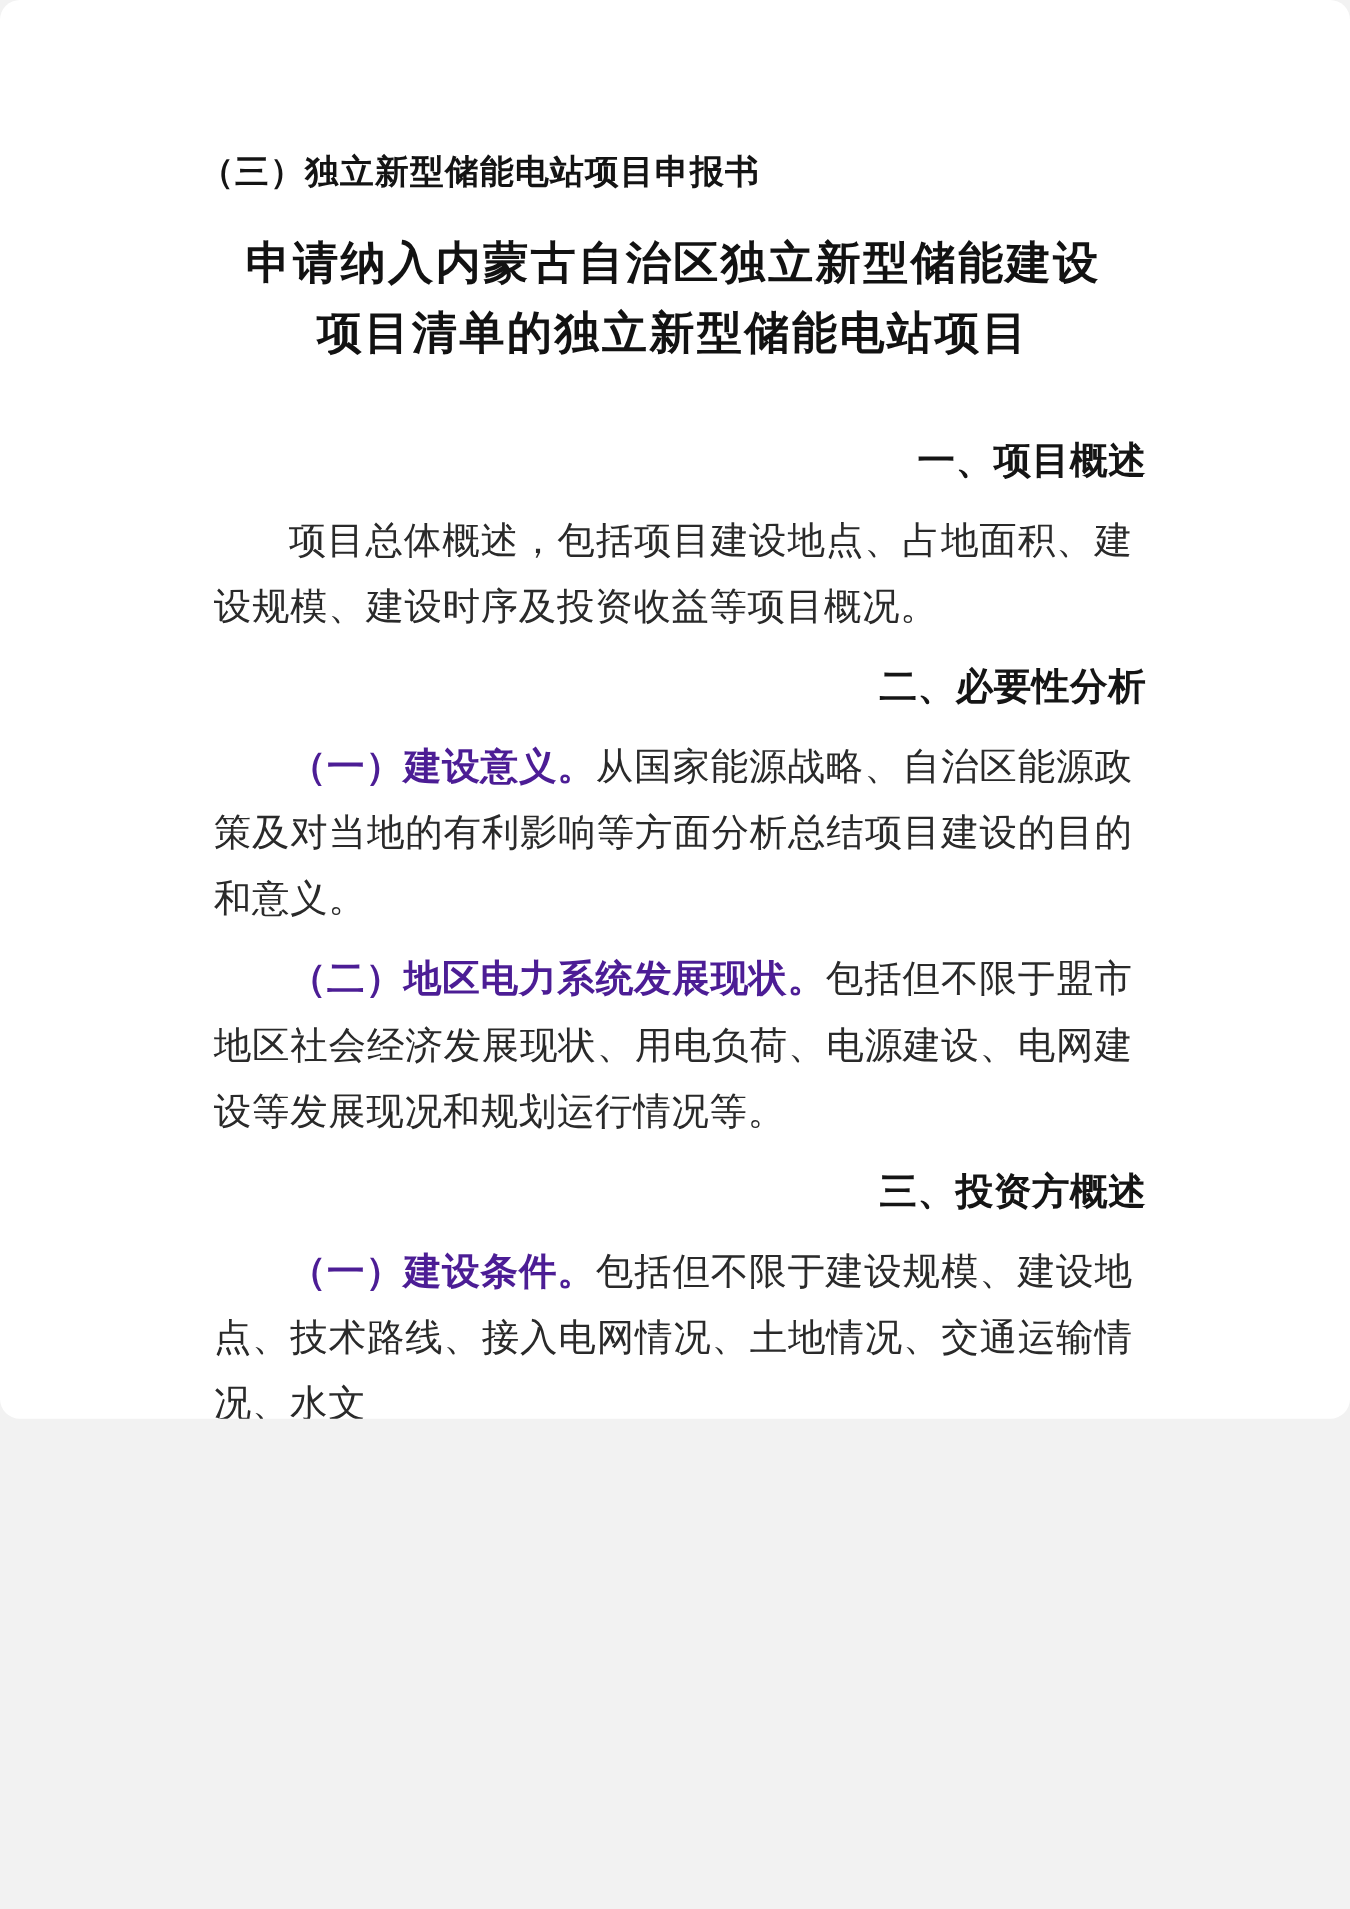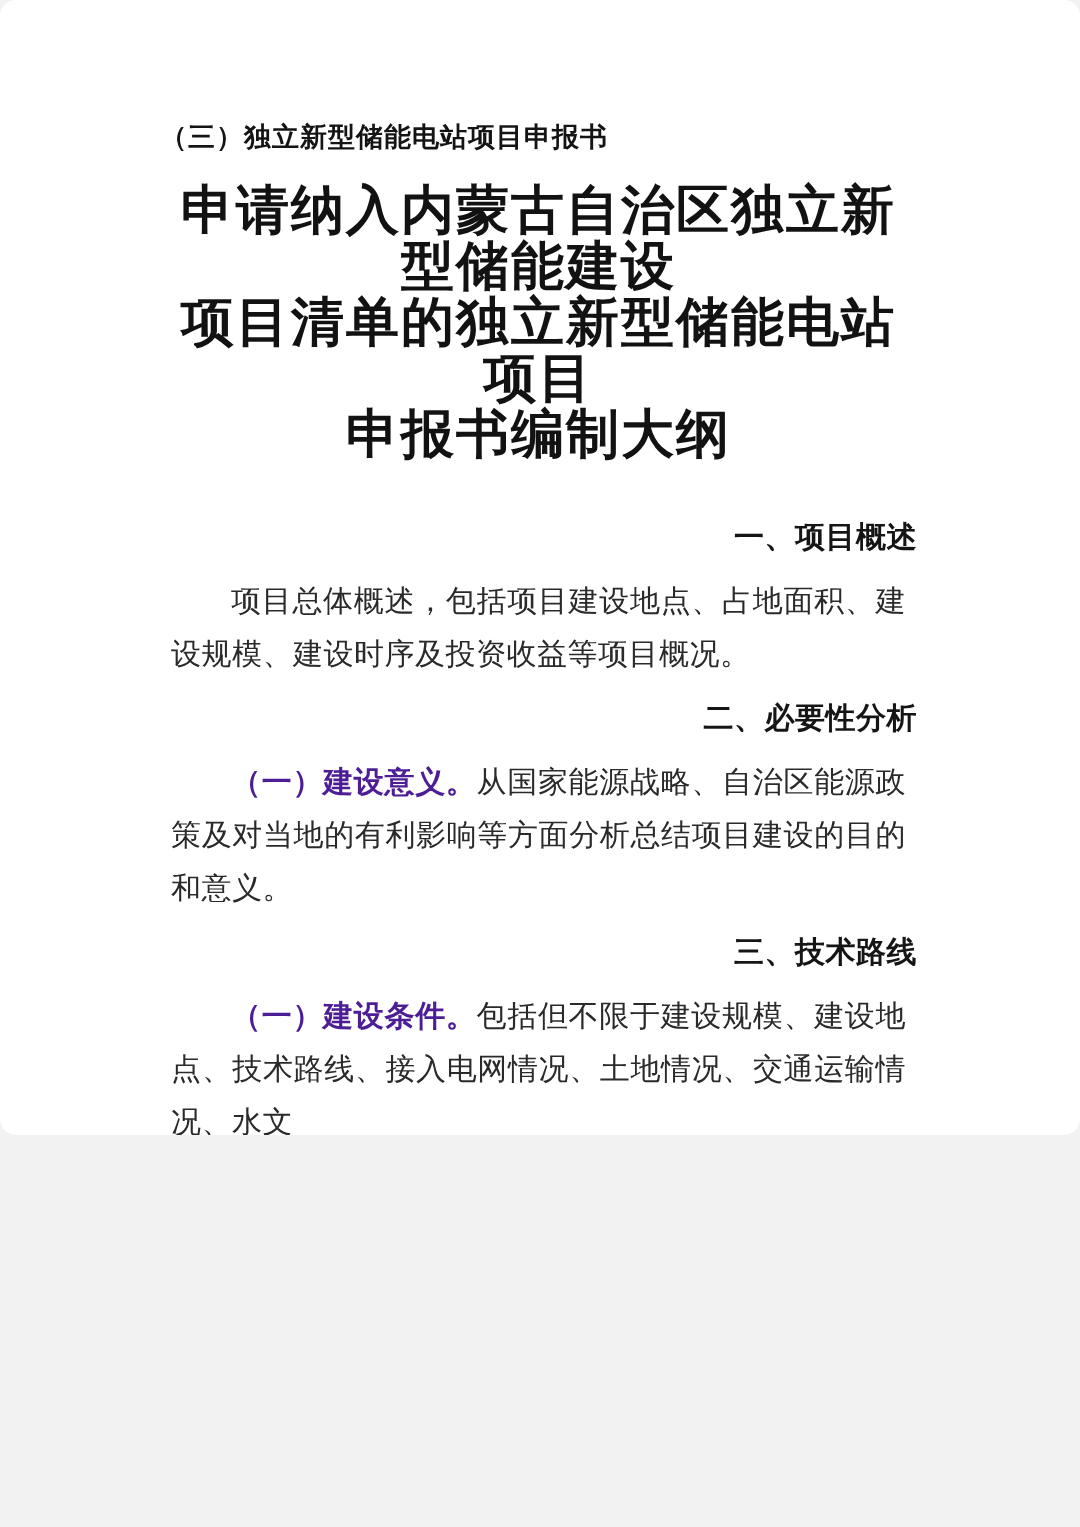--- a/index.html
+++ b/index.html
@@ -29,21 +29,21 @@
     font-size: 27px;
     line-height: 38px;
     letter-spacing: 1px;
     color: #141414;
   }
   .doc-title {
     margin-top: 26px;
     text-align: center;
     font-family: "Liberation Sans", "DejaVu Sans", sans-serif;
     font-weight: 700;
-    font-size: 53px;
+    font-size: 36px;
     line-height: 56px;
     letter-spacing: 2px;
     color: #121212;
   }
   .content {
     margin-top: 48px;
     font-size: 30px;
     line-height: 53px;
     text-align: justify;
     text-justify: inter-ideograph;
@@ -83,37 +83,37 @@
 </head>
 <body>
 
 <div class="page">
 
   <div class="subheading">（三）独立新型储能电站项目申报书</div>
 
   <div class="doc-title">
     <div class="title-line">申请纳入内蒙古自治区独立新型储能建设</div>
     <div class="title-line">项目清单的独立新型储能电站项目</div>
-    <div class="title-line">申报书编制大纲</div>
   </div>
 
   <div class="content">
 
     <div class="sec-heading">一、项目概述</div>
 
     <p><span class="lead"></span><span>项目总体概述，包括项目建设地点、占地面积、建设规模、建设时序及投资收益等项目概况。</span></p>
 
 
     <div class="sec-heading">二、必要性分析</div>
 
     <p><span class="lead">（一）建设意义。</span><span>从国家能源战略、自治区能源政策及对当地的有利影响等方面分析总结项目建设的目的和意义。</span></p>
 
+    <p><span class="lead">（二）地区电力系统发展现状。</span><span>包括但不限于盟市地区社会经济发展现状、用电负荷、电源建设、电网建设等发展现况和规划运行情况等。</span></p>
 
 
-    <div class="sec-heading">三、技术路线</div>
+    <div class="sec-heading">三、投资方概述</div>
 
     <p><span class="lead">（一）建设条件。</span><span>包括但不限于建设规模、建设地点、技术路线、接入电网情况、土地情况、交通运输情况、水文</span></p>
 
   </div>
 
   <div class="page-number">5</div>
 
 </div>
 
 </body></html>

